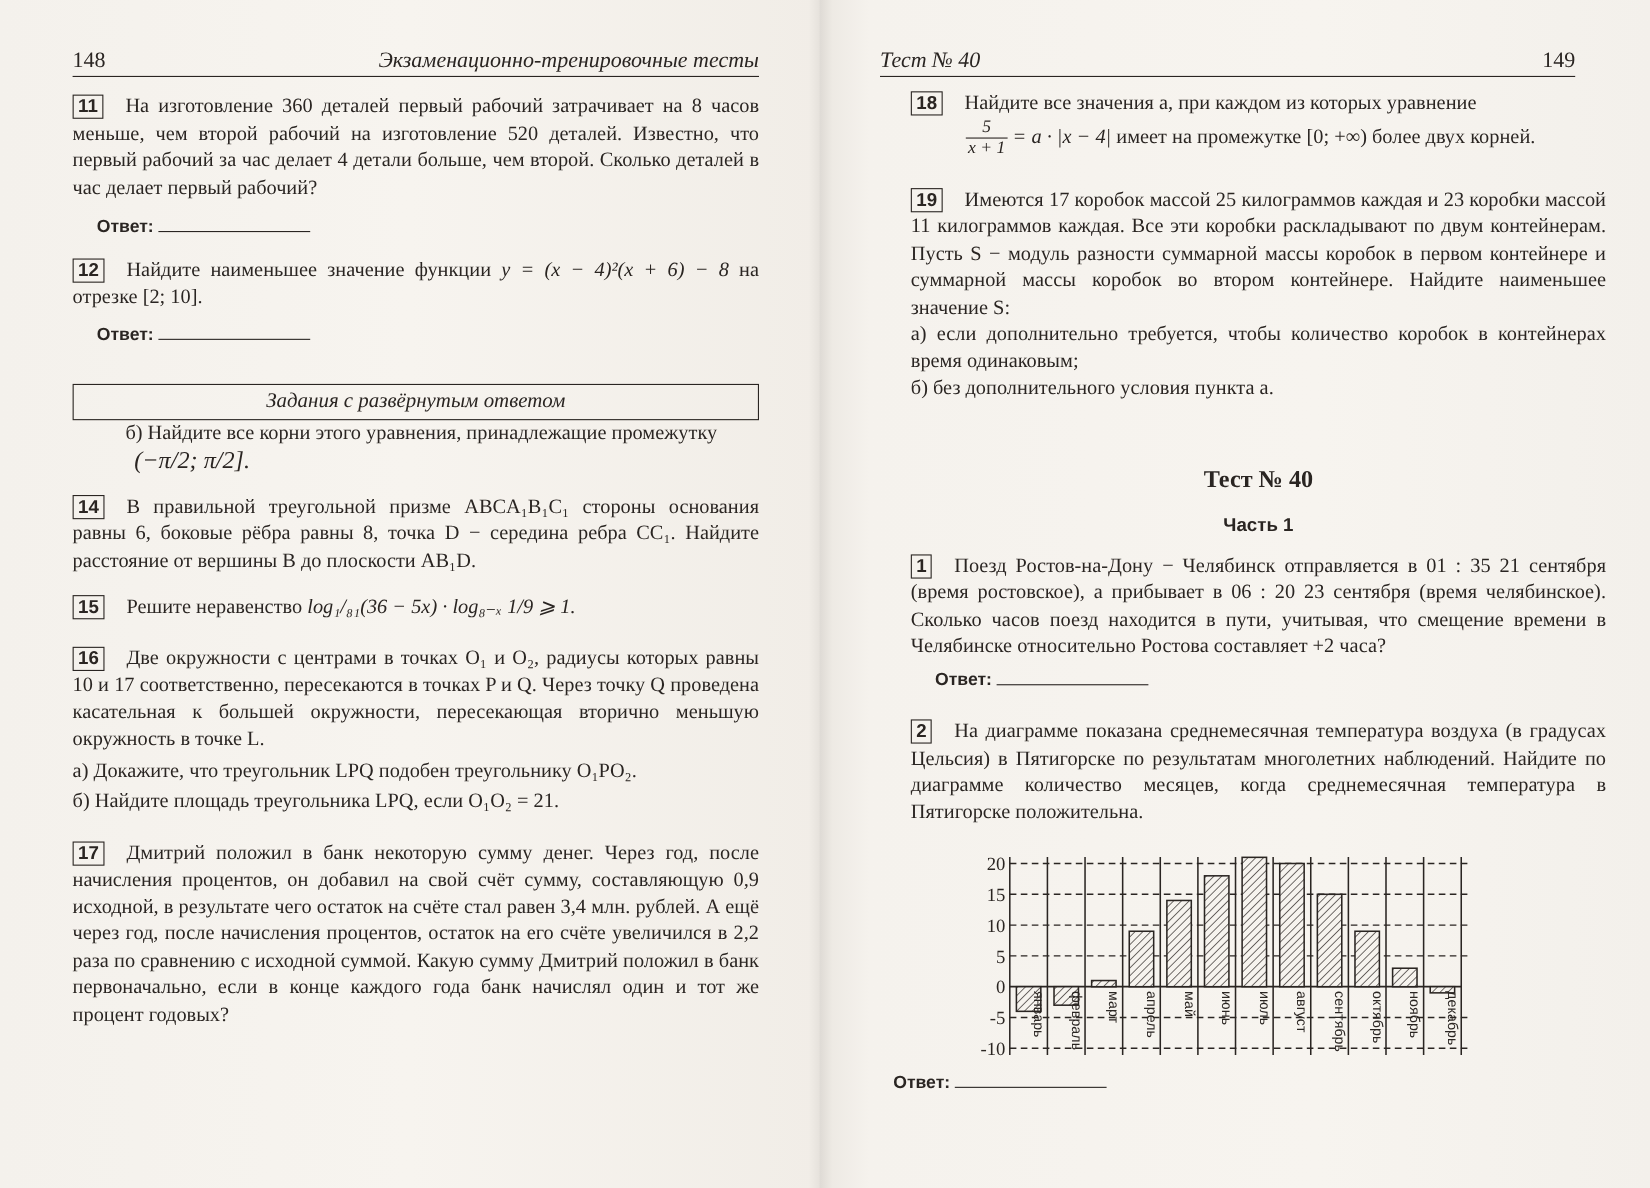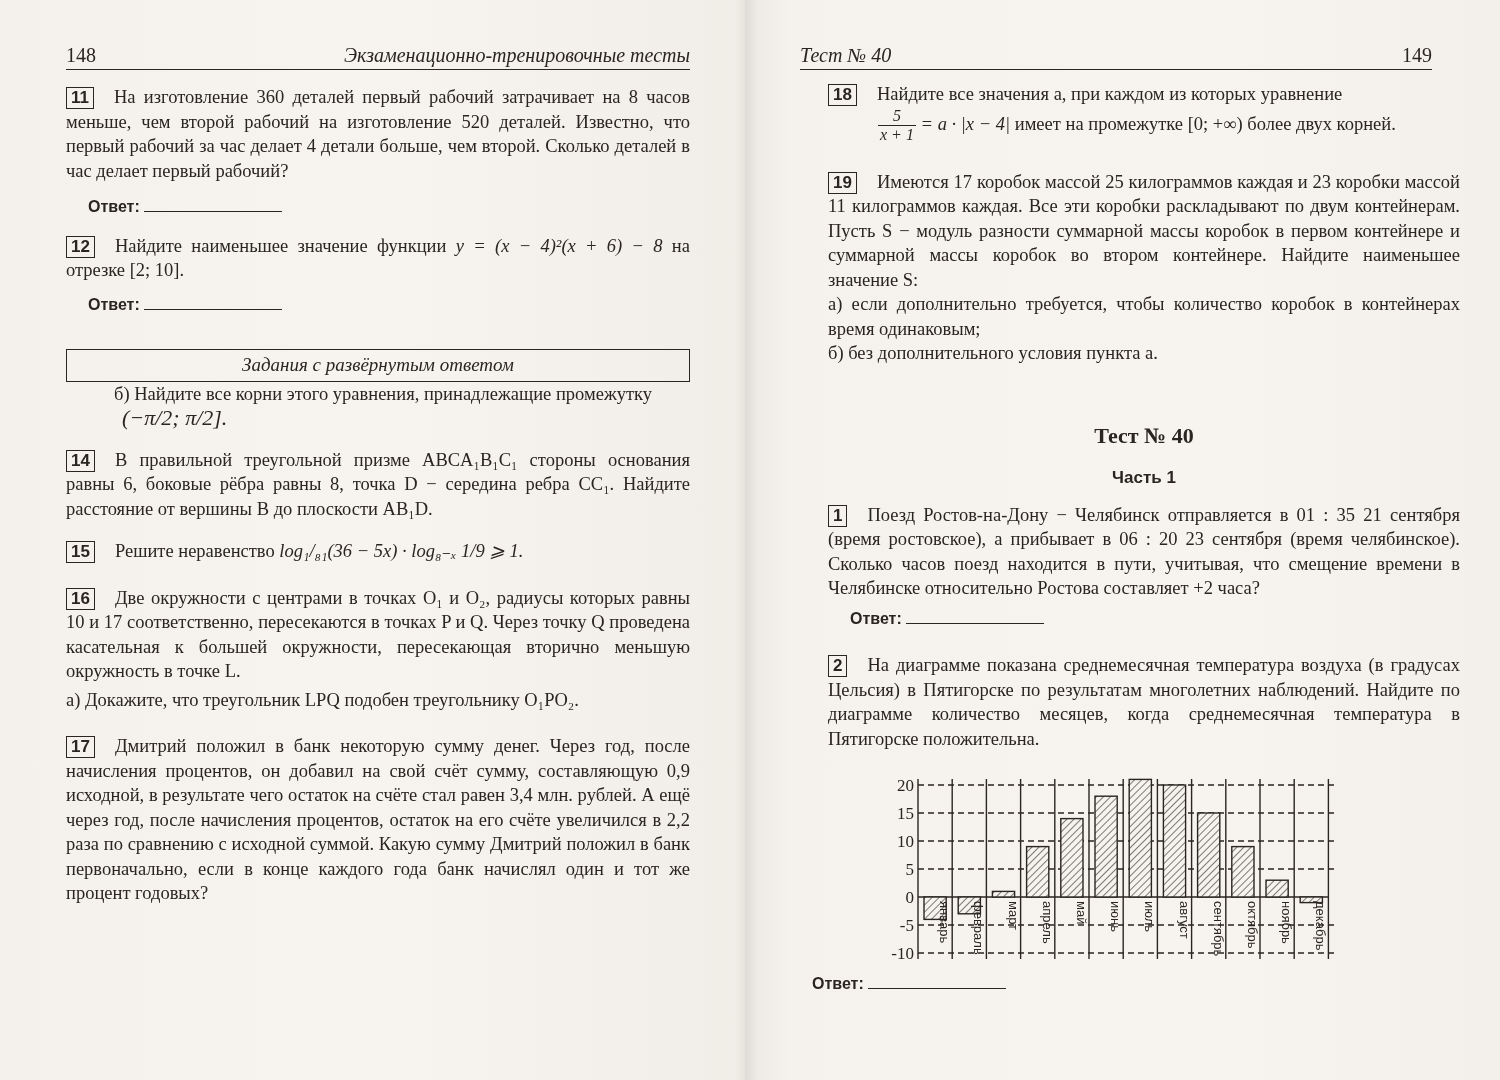--- a/index.html
+++ b/index.html
@@ -83,20 +83,21 @@
   </p>
 
   <p class="task" style="margin-top:18px;">
     <span class="tnum">15</span><span>Решите неравенство </span><span class="math">log₁/₈₁(36 − 5x) · log₈₋ₓ 1/9 ⩾ 1.</span>
   </p>
 
   <p class="task" style="margin-top:22px;">
     <span class="tnum">16</span><span>Две окружности с центрами в точках O₁ и O₂, радиусы которых равны 10 и 17 соответственно, пересекаются в точках P и Q. Через точку Q проведена касательная к большей окружности, пересекающая вторично меньшую окружность в точке L.</span>
   </p>
   <p class="task" style="margin-top:4px;">а) Докажите, что треугольник LPQ подобен треугольнику O₁PO₂.</p>
+  <p class="task" style="margin-top:4px;">б) Найдите площадь треугольника LPQ, если O₁O₂ = 21.</p>
 
   <p class="task" style="margin-top:22px;">
     <span class="tnum">17</span><span>Дмитрий положил в банк некоторую сумму денег. Через год, после начисления процентов, он добавил на свой счёт сумму, составляющую 0,9 исходной, в результате чего остаток на счёте стал равен 3,4 млн. рублей. А ещё через год, после начисления процентов, остаток на его счёте увеличился в 2,2 раза по сравнению с исходной суммой. Какую сумму Дмитрий положил в банк первоначально, если в конце каждого года банк начислял один и тот же процент годовых?</span>
   </p>
 </div>
 
 <div class="runhead" style="left:800px; top:44px; width:632px;">
   <span class="title">Тест № 40</span>
   <span class="num">149</span>
 </div>

